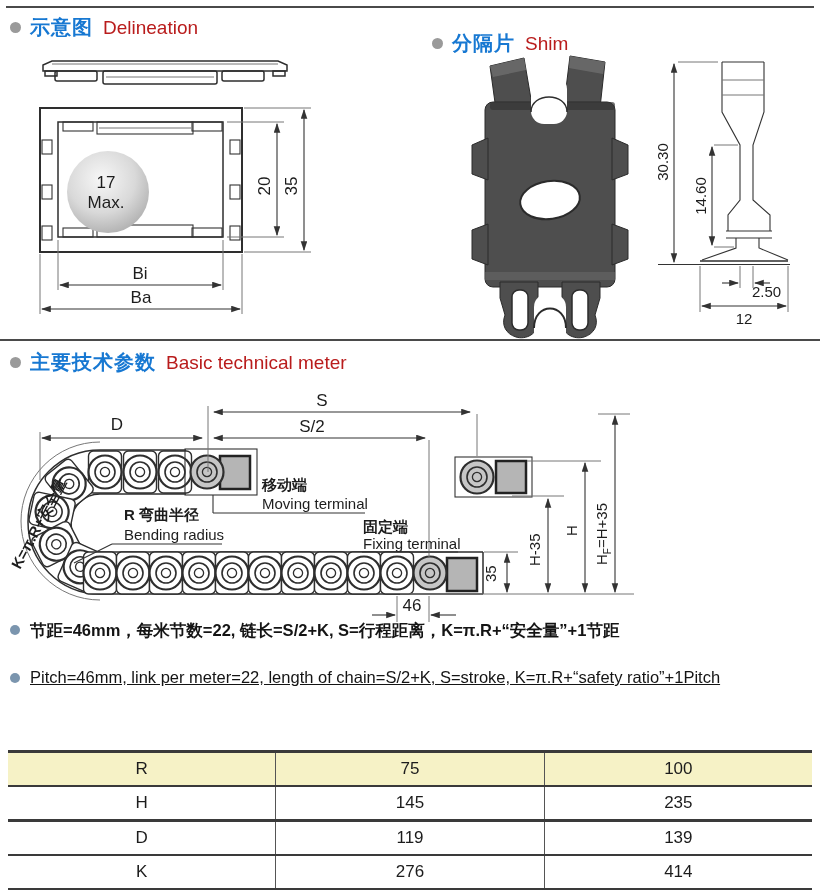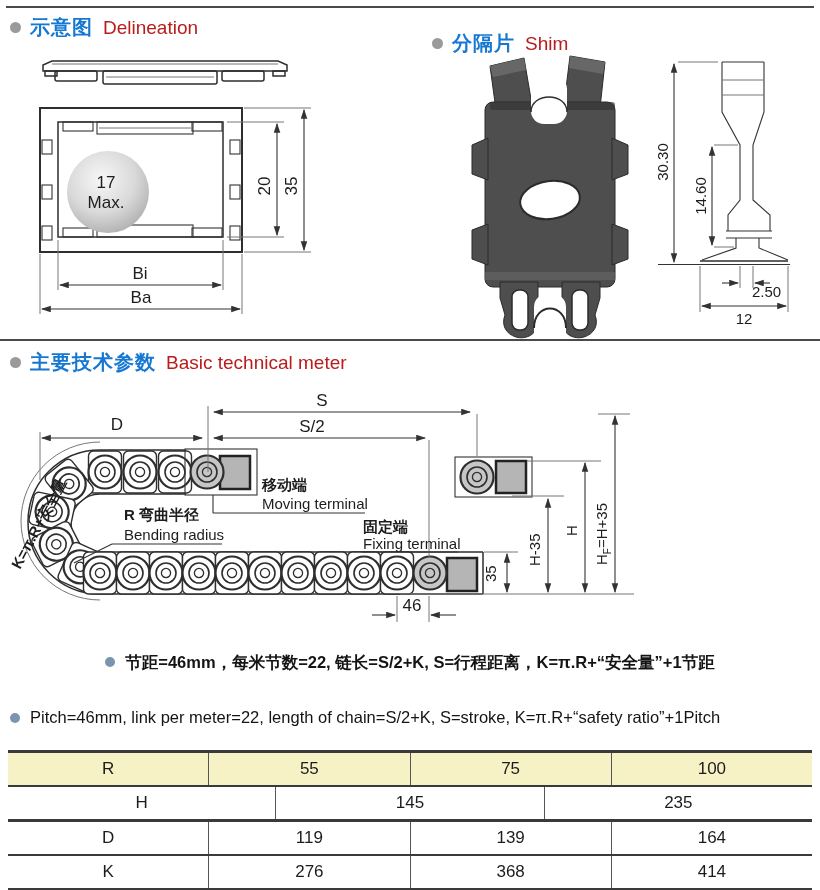--- a/index.html
+++ b/index.html
@@ -411,48 +411,45 @@
       <line class="ln" x1="213" y1="133" x2="365" y2="133"></line>
       <text class="txt txt-zh" x="262" y="110">移动端</text>
       <text class="txt" x="262" y="129">Moving terminal</text>
 
       <text class="txt txt-zh" x="363" y="152">固定端</text>
       <text class="txt" x="363" y="169">Fixing terminal</text>
       <line class="ln" x1="362" y1="172" x2="458" y2="172"></line>
     </g>
   </svg>
 
-  <div class="note zh" style="top:652px;width:800px;justify-content:center;">
+  <div class="note zh" style="top:620px;width:800px;">
     <span class="nb"></span>
     <span>节距=46mm，每米节数=22, 链长=S/2+K, S=行程距离，K=π.R+“安全量”+1节距</span>
   </div>
-  <div class="note" style="top:708px;width:800px;">
+  <div class="note" style="top:668px;width:800px;text-decoration:underline;">
     <span class="nb"></span>
     <span>Pitch=46mm, link per meter=22, length of chain=S/2+K, S=stroke, K=π.R+“safety ratio”+1Pitch</span>
   </div>
 
   <div class="tbl">
     <div class="trow hdr">
       <div class="tcell">R</div>
-      <div class="tcell">55</div>
       <div class="tcell">75</div>
       <div class="tcell">100</div>
     </div>
     <div class="trow">
       <div class="tcell">H</div>
       <div class="tcell">145</div>
       <div class="tcell">235</div>
     </div>
     <div class="trow">
       <div class="tcell">D</div>
       <div class="tcell">119</div>
       <div class="tcell">139</div>
-      <div class="tcell">164</div>
     </div>
     <div class="trow">
       <div class="tcell">K</div>
       <div class="tcell">276</div>
-      <div class="tcell">368</div>
       <div class="tcell">414</div>
     </div>
   </div>
 
 </div>
 
 </body></html>

